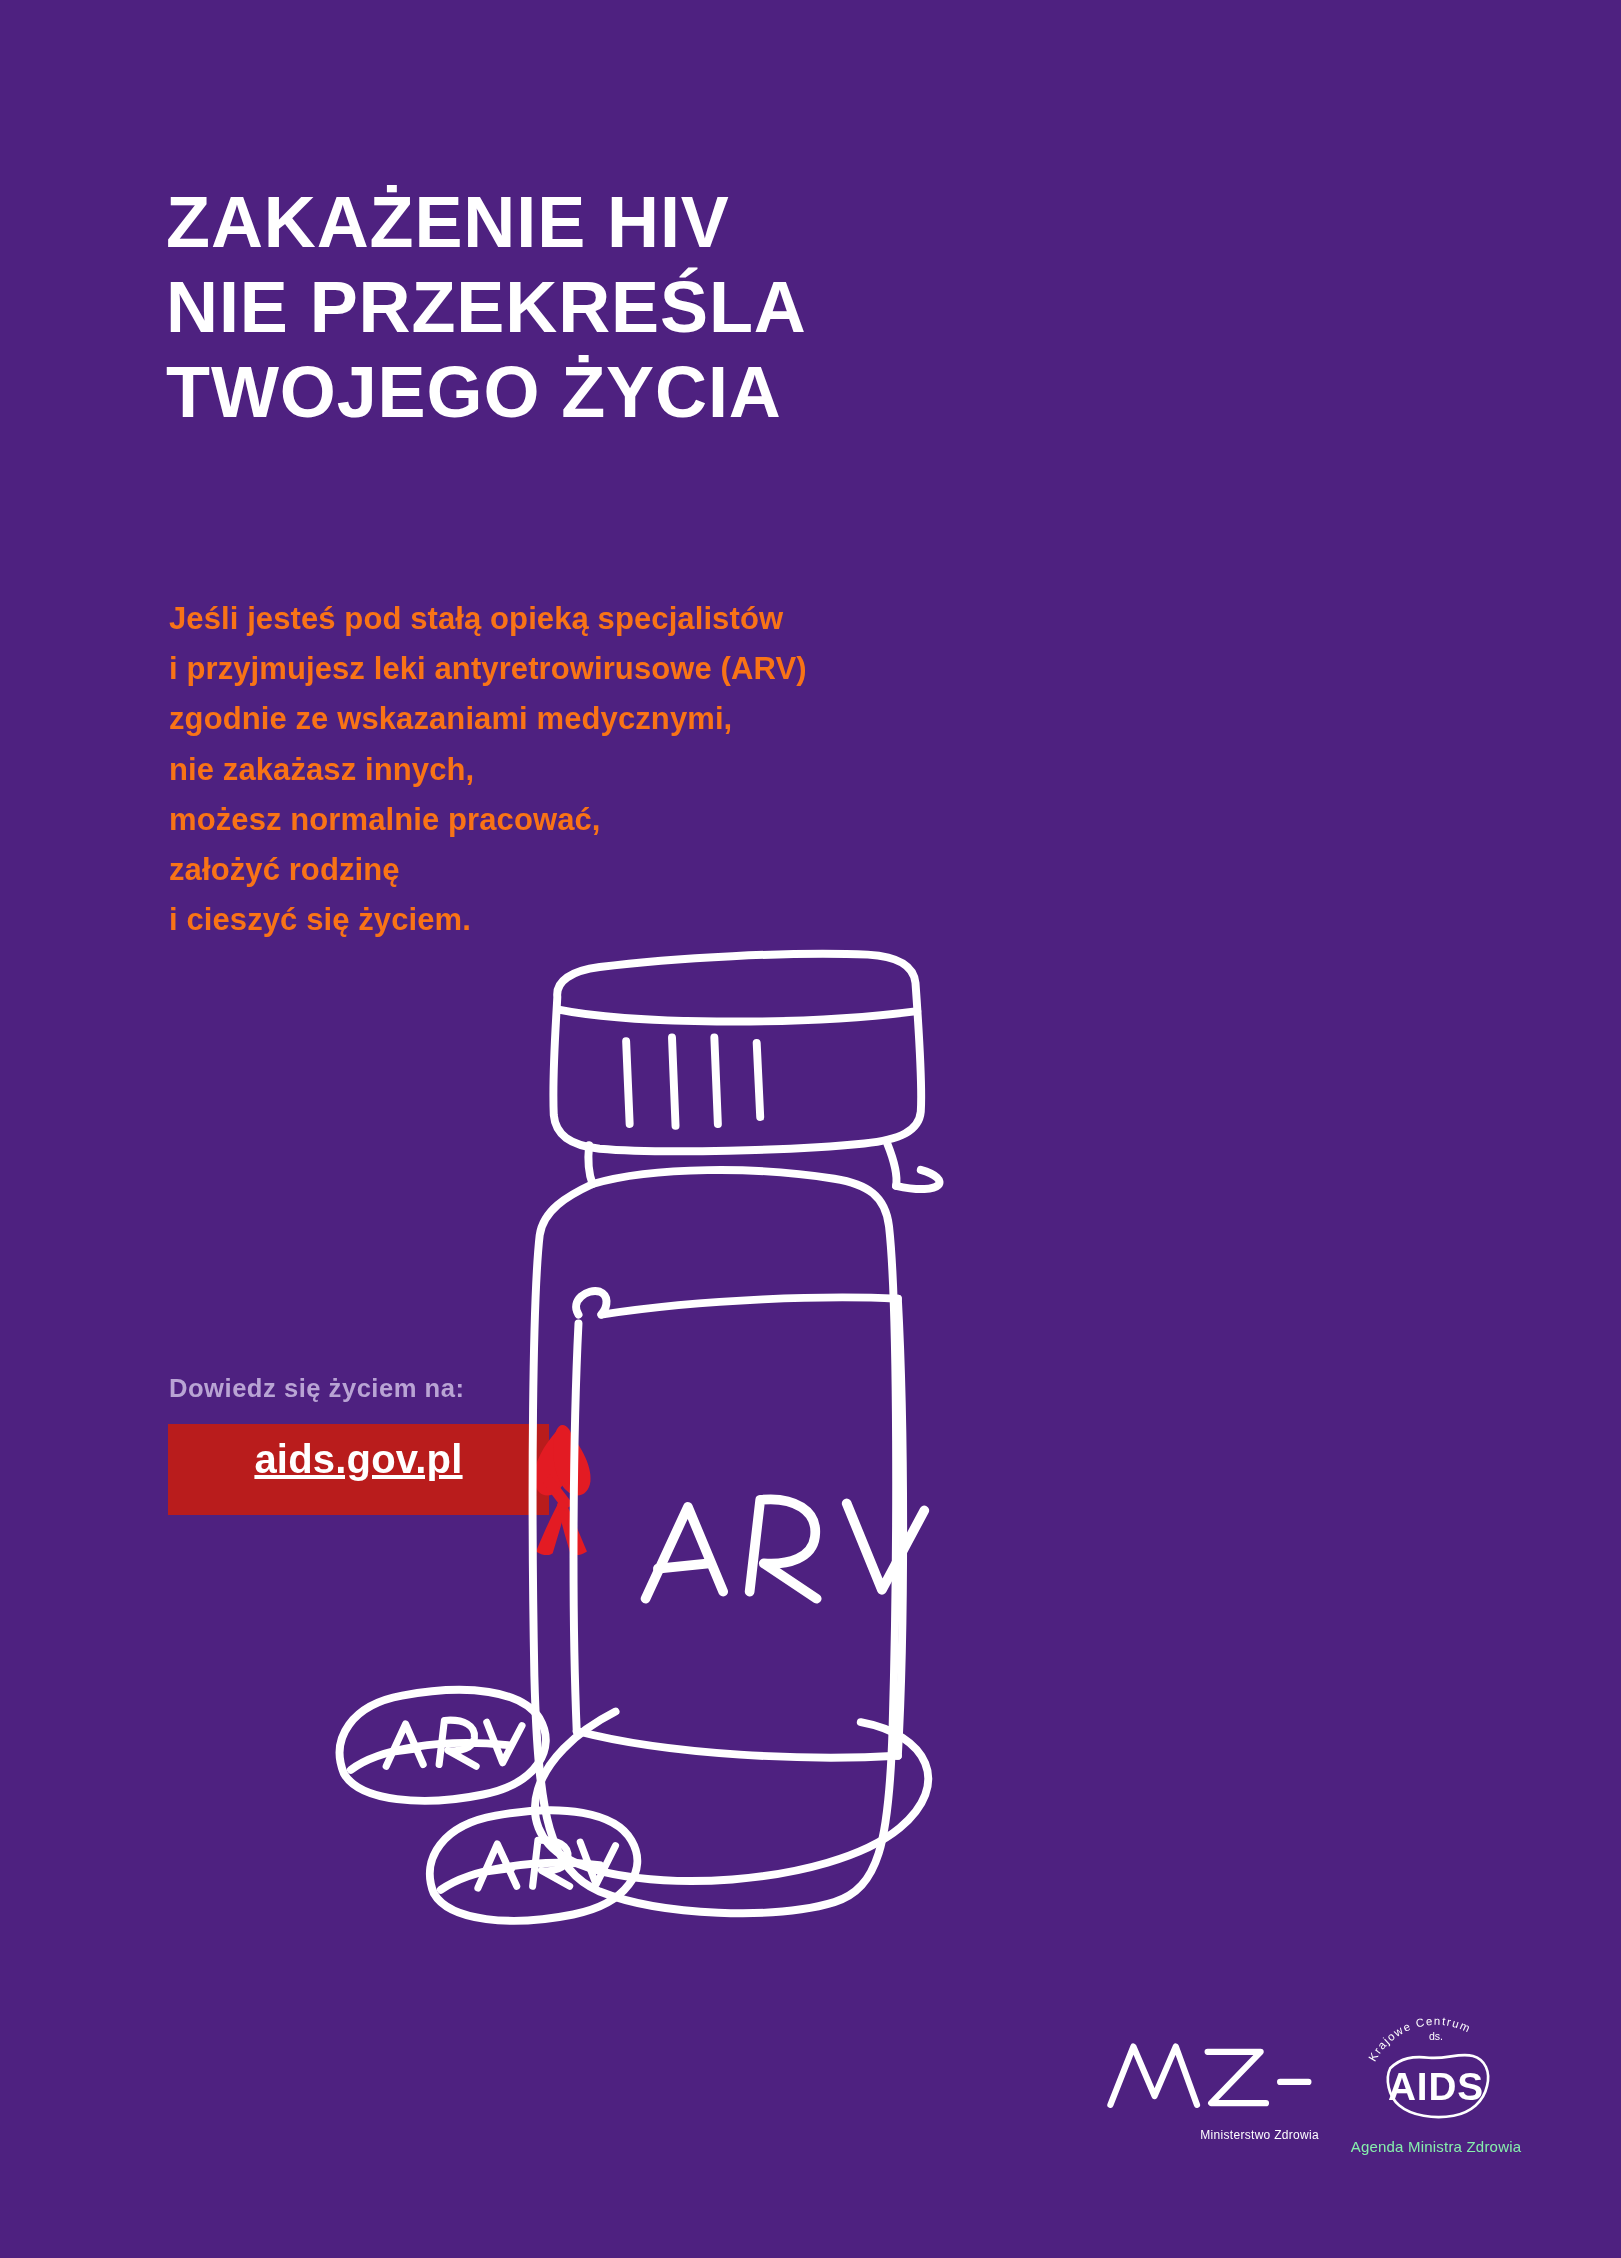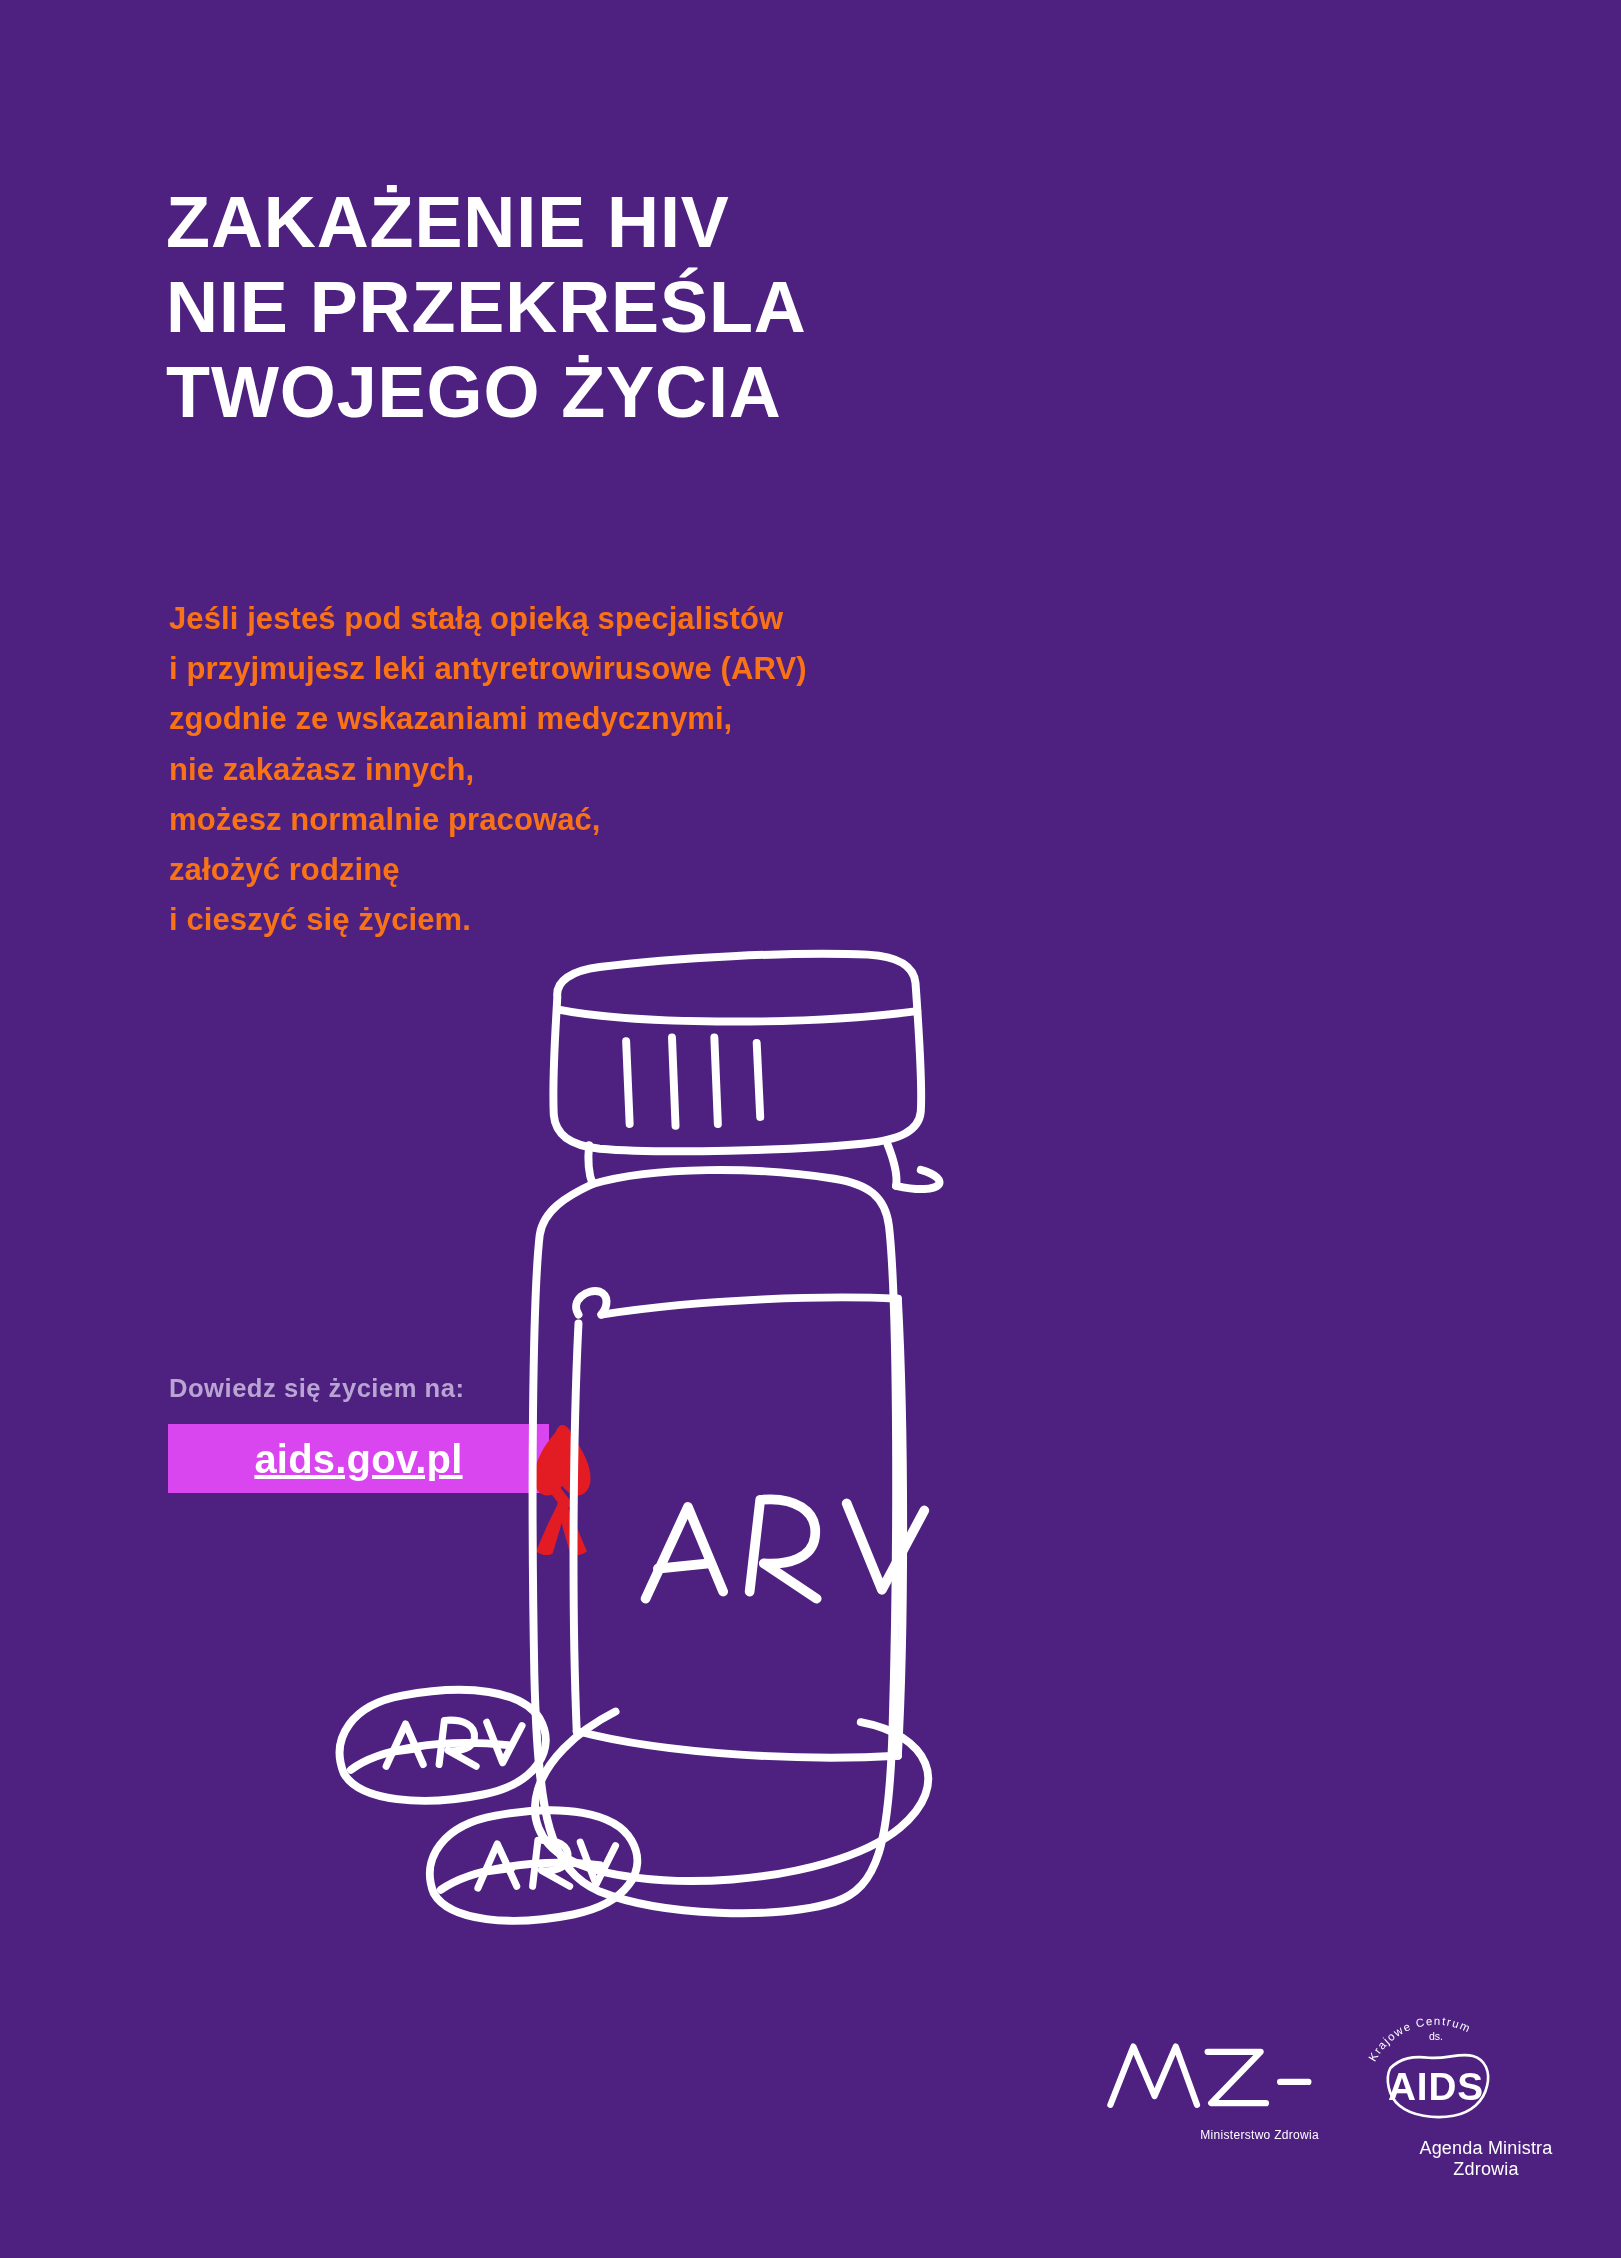--- a/index.html
+++ b/index.html
@@ -56,22 +56,22 @@
     color: #b9a4d4;
     font-weight: bold;
     font-size: 25.6px;
     letter-spacing: 0.5px;
   }
   .cta-url-box {
     position: absolute;
     left: 168px;
     top: 1424px;
     width: 381px;
-    height: 69px;
-    background: #d946ef;
+    height: 91px;
+    background: #b91c1c;
   }
   .cta-url {
     position: absolute;
     left: 0;
     top: 0;
     width: 381px;
     height: 71px;
     display: flex;
     align-items: center;
     justify-content: center;
@@ -117,26 +117,26 @@
   }
   .logo-kc {
     position: absolute;
     left: 1348px;
     top: 1987px;
     width: 176px;
     height: 159px;
   }
   .logo-kc-caption {
     position: absolute;
-    left: 1389px;
+    left: 1339px;
     top: 2138px;
     width: 194px;
     text-align: center;
-    color: #ffffff;
-    font-size: 18px;
+    color: #86efac;
+    font-size: 15px;
     letter-spacing: 0.2px;
   }
   .sr-only {
     position: absolute;
     width: 0.9px;
     height: 0.9px;
     overflow: hidden;
     clip: rect(0 0 0 0);
     white-space: nowrap;
   }

